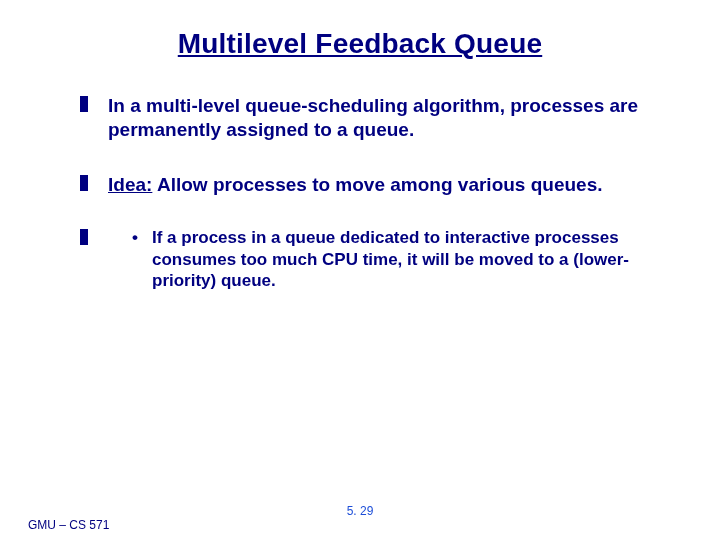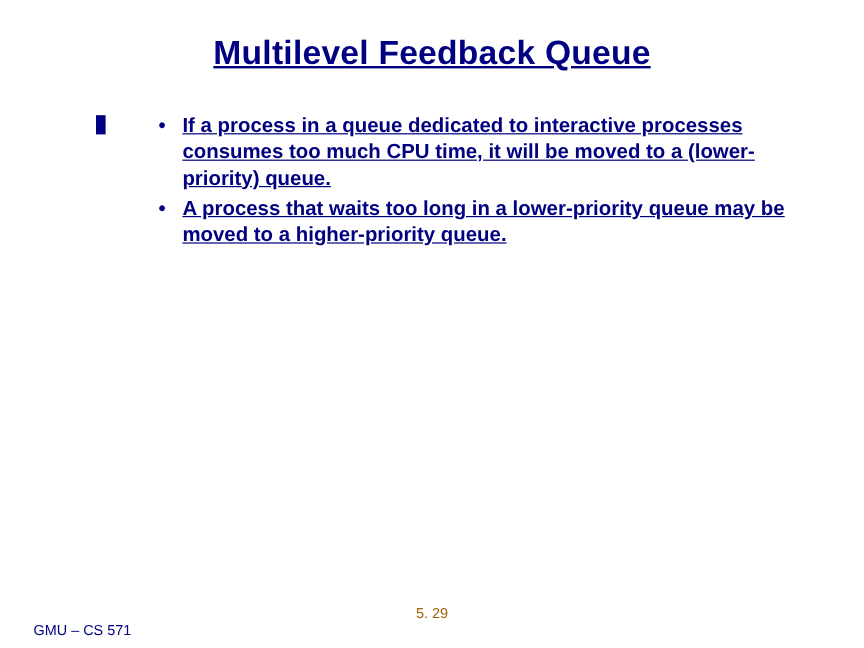--- a/index.html
+++ b/index.html
@@ -53,21 +53,20 @@
     margin-top: 4px;
   }
   .sub > li {
     position: relative;
     padding-left: 20px;
     font-size: 17px;
     font-weight: bold;
     color: #000080;
     line-height: 1.28;
     margin-bottom: 4px;
-    text-decoration: underline;
   }
   .sub > li::before {
     content: "•";
     position: absolute;
     left: 0;
     top: 0;
     font-size: 17px;
     color: #000080;
   }
   .idea {
@@ -79,41 +78,44 @@
     bottom: 8px;
     font-size: 12px;
     color: #000080;
   }
   .footer-center {
     position: absolute;
     left: 50%;
     bottom: 22px;
     transform: translateX(-50%);
     font-size: 12px;
-    color: #a16207;
+    color: #1d4ed8;
   }
 </style>
 </head>
 <body>
 
 <div class="slide">
 
   <h1 class="title">Multilevel Feedback Queue</h1>
 
   <ul class="bullets">
 
+    <li>
+      <span>In a multi-level queue-scheduling algorithm, processes are permanently assigned to a queue.</span>
+    </li>
 
+    <li>
+      <span class="idea">Idea:</span><span> Allow processes to move among  various queues.</span>
+    </li>
 
     <li>
       <ul class="sub">
         <li>
           <span>If a process in a queue dedicated to interactive processes consumes too much CPU time, it will be moved to a (lower-priority) queue.</span>
-        </li>
-        <li>
-          <span>A process that waits too long in a lower-priority queue may be moved to a higher-priority queue.</span>
         </li>
       </ul>
     </li>
 
   </ul>
 
   <div class="footer-left">GMU – CS 571</div>
   <div class="footer-center">5. 29</div>
 
 </div>

